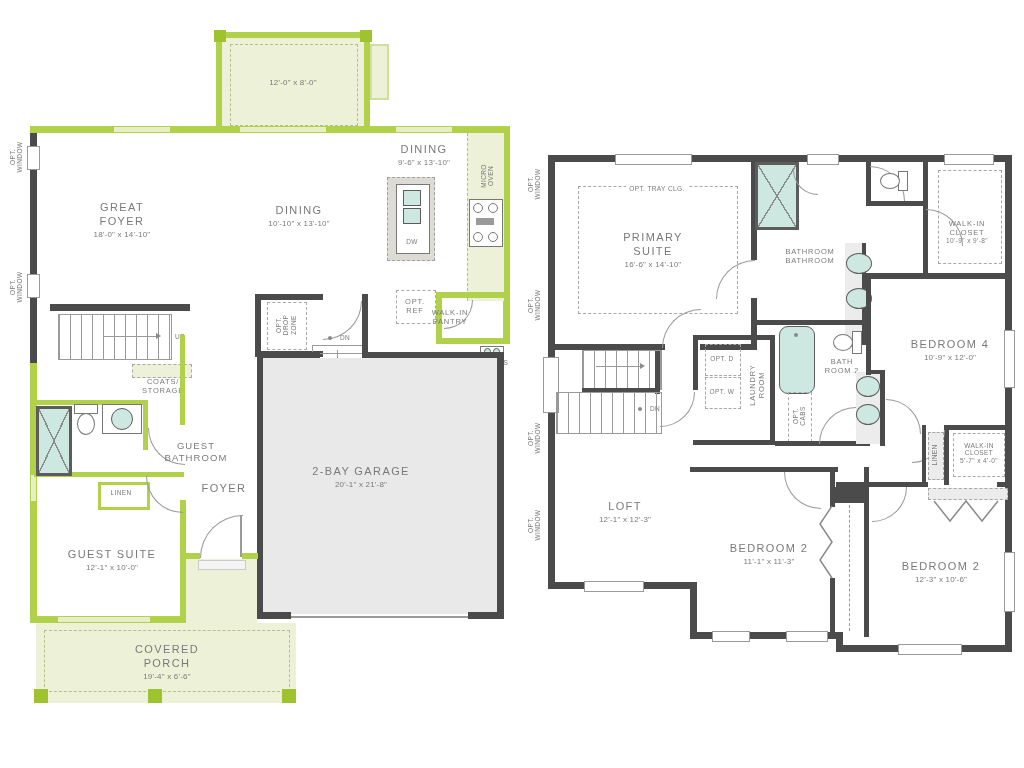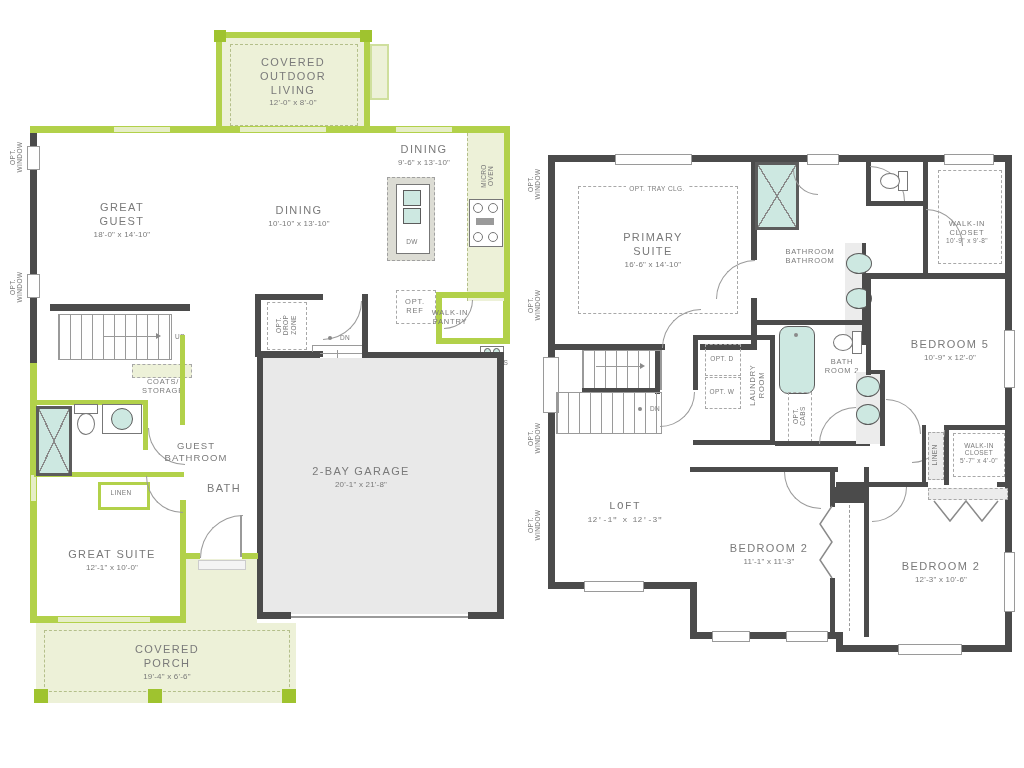--- a/index.html
+++ b/index.html
@@ -53,21 +53,20 @@
 
     <div class="pale" style="left:222px;top:38px;width:142px;height:90px;"></div>
     <div class="dashg abs" style="left:230px;top:44px;width:126px;height:80px;"></div>
     <div class="wl" style="left:216px;top:32px;width:154px;height:6px;"></div>
     <div class="wl" style="left:216px;top:32px;width:6px;height:96px;"></div>
     <div class="wl" style="left:364px;top:32px;width:6px;height:96px;"></div>
     <div class="wld" style="left:214px;top:30px;width:12px;height:12px;"></div>
     <div class="wld" style="left:360px;top:30px;width:12px;height:12px;"></div>
     <div class="pale" style="left:370px;top:44px;width:15px;height:52px;border:2px solid #cfdf9d;"></div>
     <div class="rlabel" style="left:293px;top:82px;width:96px;">
-      <div class="nm">COVERED OUTDOOR LIVING</div>
       <div class="dm">12'-0" x 8'-0"</div>
     </div>
 
     <div class="wl" style="left:30px;top:126px;width:480px;height:7px;"></div>
     <div class="winl" style="left:114px;top:127px;width:56px;height:5px;"></div>
     <div class="winl" style="left:240px;top:127px;width:86px;height:5px;"></div>
     <div class="winl" style="left:396px;top:127px;width:56px;height:5px;"></div>
     <div class="wd" style="left:30px;top:133px;width:7px;height:230px;"></div>
     <div class="winw" style="left:27px;top:146px;width:11px;height:22px;"></div>
     <div class="winw" style="left:27px;top:274px;width:11px;height:22px;"></div>
@@ -76,21 +75,21 @@
     <div class="wl" style="left:503px;top:126px;width:7px;height:212px;"></div>
 
     <div class="vanchor" style="left:16px;top:157px;">
       <span class="vtxt xs" style="width:40px;">OPT. WINDOW</span>
       </div>
     <div class="vanchor" style="left:16px;top:287px;">
       <span class="vtxt xs" style="width:40px;">OPT. WINDOW</span>
       </div>
 
     <div class="rlabel" style="left:122px;top:220px;width:74px;">
-      <div class="nm">GREAT GUEST</div>
+      <div class="nm">GREAT FOYER</div>
       <div class="dm">18'-0" x 14'-10"</div>
     </div>
     <div class="rlabel" style="left:299px;top:216px;width:110px;">
       <div class="nm">DINING</div>
       <div class="dm">10'-10" x 13'-10"</div>
     </div>
     <div class="rlabel" style="left:424px;top:155px;width:110px;">
       <div class="nm">DINING</div>
       <div class="dm">9'-6" x 13'-10"</div>
     </div>
@@ -187,35 +186,35 @@
     <div class="fixw" style="left:102px;top:404px;width:38px;height:28px;"></div>
     <div class="teal oval" style="left:111px;top:408px;width:20px;height:20px;"></div>
     <div class="arc bl" style="left:148px;top:428px;width:36px;height:36px;"></div>
     <div class="rlabel" style="left:196px;top:452px;width:84px;">
       <div class="nm2">GUEST BATHROOM</div>
     </div>
 
     <div class="wl" style="left:180px;top:335px;width:5px;height:90px;"></div>
     <div class="wl" style="left:180px;top:500px;width:6px;height:122px;"></div>
     <div class="rlabel" style="left:224px;top:489px;width:80px;">
-      <div class="nm">BATH</div>
+      <div class="nm">FOYER</div>
     </div>
     <div class="wl" style="left:185px;top:553px;width:15px;height:6px;"></div>
     <div class="wl" style="left:242px;top:553px;width:16px;height:6px;"></div>
     <div class="arc tl" style="left:200px;top:515px;width:42px;height:42px;"></div>
     <div class="wg" style="left:240px;top:515px;width:2px;height:42px;"></div>
 
     <div class="abs" style="left:98px;top:482px;width:46px;height:22px;border:3px solid var(--lime,#b2d14a);background:#fff;"></div>
     <div class="rlabel" style="left:121px;top:493px;width:40px;">
       <div class="xs">LINEN</div>
     </div>
 
     <div class="arc bl" style="left:146px;top:476px;width:36px;height:36px;"></div>
     <div class="rlabel" style="left:112px;top:560px;width:130px;">
-      <div class="nm">GREAT SUITE</div>
+      <div class="nm">GUEST SUITE</div>
       <div class="dm">12'-1" x 10'-0"</div>
     </div>
     <div class="wl" style="left:30px;top:616px;width:156px;height:7px;"></div>
     <div class="winl" style="left:58px;top:617px;width:92px;height:5px;"></div>
 
     <div class="pale" style="left:186px;top:559px;width:71px;height:64px;"></div>
     <div class="pale" style="left:36px;top:623px;width:260px;height:80px;"></div>
     <div class="dashg abs" style="left:44px;top:630px;width:244px;height:60px;"></div>
     <div class="wld" style="left:34px;top:689px;width:14px;height:14px;"></div>
     <div class="wld" style="left:148px;top:689px;width:14px;height:14px;"></div>
@@ -333,21 +332,21 @@
     <div class="wd" style="left:775px;top:441px;width:95px;height:5px;"></div>
     <div class="arc tl" style="left:819px;top:407px;width:36px;height:36px;"></div>
     <div class="pale" style="left:856px;top:372px;width:24px;height:72px;background:#ececec;"></div>
     <div class="teal oval" style="left:856px;top:376px;width:22px;height:19px;"></div>
     <div class="teal oval" style="left:856px;top:404px;width:22px;height:19px;"></div>
     <div class="wd" style="left:866px;top:279px;width:5px;height:96px;"></div>
     <div class="wd" style="left:866px;top:370px;width:18px;height:4px;"></div>
     <div class="wd" style="left:880px;top:370px;width:5px;height:76px;"></div>
 
     <div class="rlabel" style="left:950px;top:350px;width:120px;">
-      <div class="nm">BEDROOM 5</div>
+      <div class="nm">BEDROOM 4</div>
       <div class="dm">10'-9" x 12'-0"</div>
     </div>
     <div class="arc tr" style="left:886px;top:399px;width:34px;height:34px;"></div>
 
     <div class="wd" style="left:944px;top:425px;width:68px;height:5px;"></div>
     <div class="wd" style="left:944px;top:425px;width:5px;height:60px;"></div>
     <div class="dash" style="left:953px;top:433px;width:50px;height:42px;"></div>
     <div class="rlabel" style="left:979px;top:453px;width:56px;">
       <div class="xs">WALK-IN CLOSET</div>
       <div class="xs">5'-7" x 4'-0"</div>
@@ -363,21 +362,21 @@
     <div class="stairs-v" style="left:582px;top:350px;width:78px;height:38px;"></div>
     <div class="wd" style="left:582px;top:388px;width:78px;height:4px;"></div>
     <div class="stairs-v" style="left:556px;top:392px;width:104px;height:40px;"></div>
     <div class="wg" style="left:596px;top:366px;width:44px;height:1px;"></div>
     <div class="ah-r" style="left:640px;top:363px;"></div>
     <div class="dot" style="left:638px;top:407px;"></div>
     <div class="rlabel" style="left:655px;top:409px;width:24px;">
       <div class="xs">DN</div>
     </div>
 
-    <div class="rlabel" style="left:625px;top:512px;width:110px;font-family:Liberation Mono, monospace;">
+    <div class="rlabel" style="left:625px;top:512px;width:110px;">
       <div class="nm">LOFT</div>
       <div class="dm">12'-1" x 12'-3"</div>
     </div>
 
     <div class="wd" style="left:690px;top:467px;width:148px;height:5px;"></div>
     <div class="arc bl" style="left:784px;top:472px;width:36px;height:36px;"></div>
     <div class="rlabel" style="left:769px;top:554px;width:120px;">
       <div class="nm">BEDROOM 2</div>
       <div class="dm">11'-1" x 11'-3"</div>
     </div>

